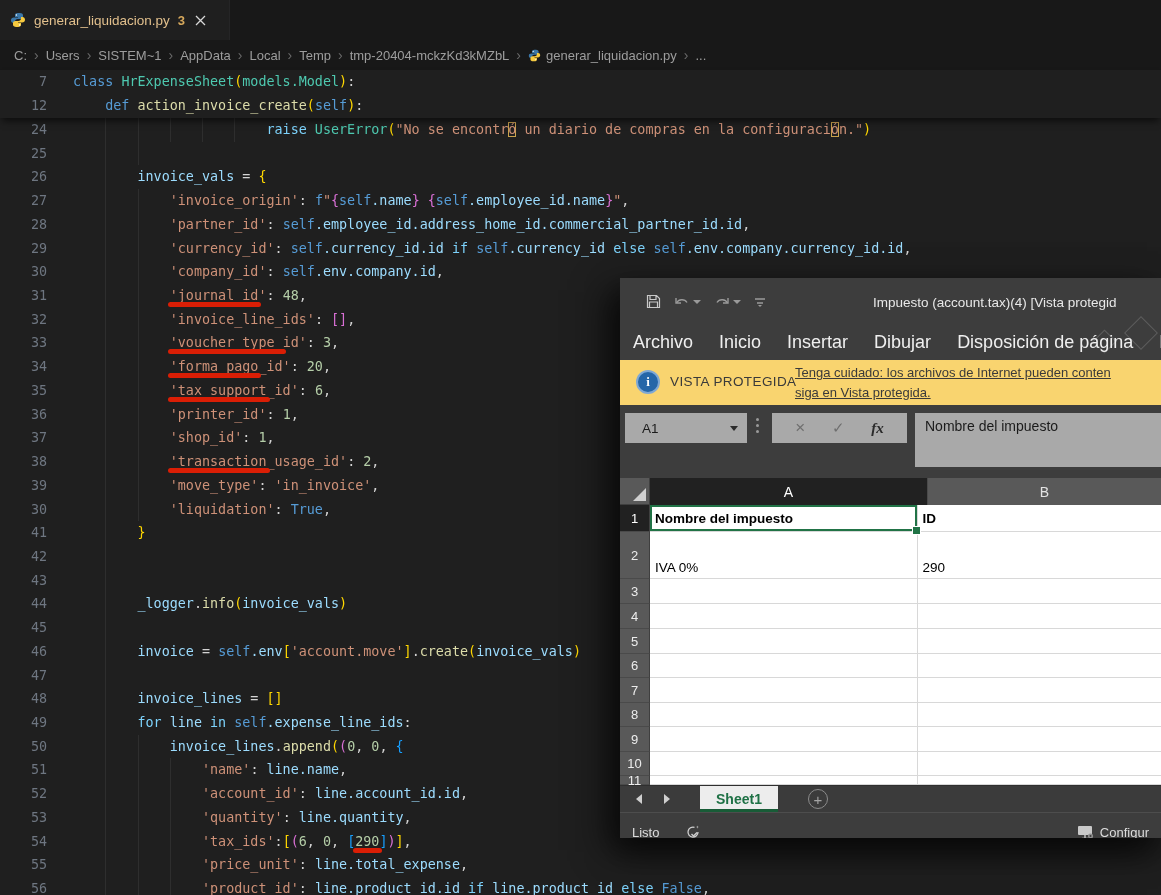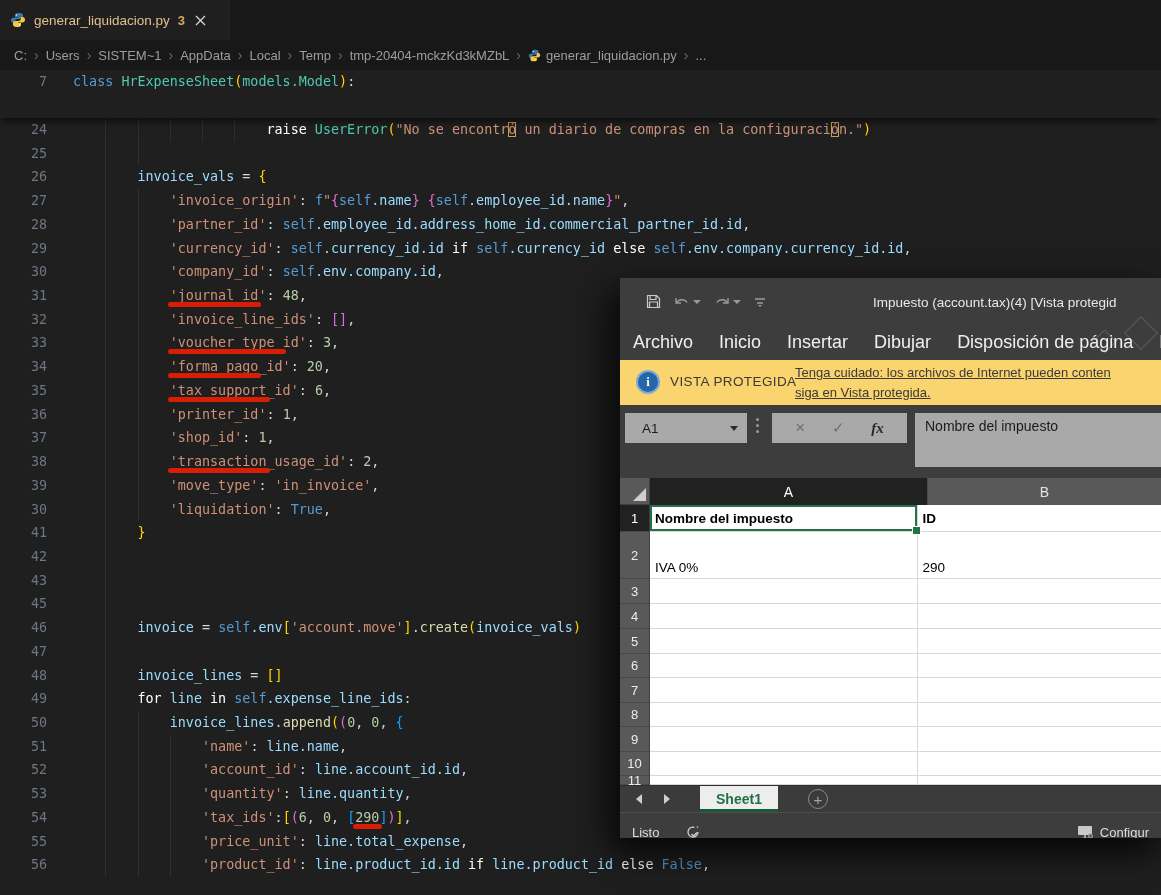--- a/index.html
+++ b/index.html
@@ -25,21 +25,21 @@
           box-shadow:0 5px 7px -2px rgba(0,0,0,.6);z-index:2;}
   .code{position:absolute;left:0;top:118px;width:1161px;height:782px;}
 
   .cl{position:relative;height:23.72px;display:flex;}
   .ln{flex:none;width:47px;text-align:right;color:#6e7681;
       font:13.4px/23.72px "DejaVu Sans Mono",monospace;}
   .cl pre{margin:0;position:relative;z-index:1;padding-left:26px;
       font:13.4px/23.72px "DejaVu Sans Mono",monospace;white-space:pre;}
   .guide{position:absolute;top:0;bottom:0;width:1px;background:#2e2e2e;z-index:0;}
 
-  .tw{color:#d4d4d4}.tk{color:#ffffff}.tb{color:#569cd6}.tc{color:#4ec9b0}
+  .tw{color:#d4d4d4}.tk{color:#7dd3fc}.tb{color:#569cd6}.tc{color:#4ec9b0}
   .tf{color:#dcdcaa}.ts{color:#ce9178}.tn{color:#b5cea8}.tv{color:#9cdcfe}
   .ty{color:#ffd700}.tm{color:#da70d6}.ti{color:#179fff}
   .tsx{color:#ce9178;box-shadow:inset 0 0 0 1px #c9a24d;}
   .um{position:relative;}
   .um::after{content:"";position:absolute;left:-2px;right:-3px;bottom:-4px;height:5px;
              background:#da1e05;border-radius:3px;}
 
   
   .excel{position:absolute;left:620px;top:278px;width:541px;height:560px;background:#3d3d3d;
          z-index:10;box-shadow:-14px 12px 32px rgba(0,0,0,.55), 0 14px 30px rgba(0,0,0,.5);
@@ -180,20 +180,24 @@
       </span>
       <span class="bc-sep">›</span>
       <span class="bc-item">...</span>
     </div>
 
   <div class="sticky">
       <div class="cl">
         <div class="ln">7</div>
         <pre><span class="tb">class</span><span class="tw"> </span><span class="tc">HrExpenseSheet</span><span class="ty">(</span><span class="tc">models.Model</span><span class="ty">)</span><span class="tw">:</span></pre>
       </div>
+      <div class="cl">
+        <div class="ln">12</div>
+        <pre><span class="tw">    </span><span class="tb">def</span><span class="tw"> </span><span class="tf">action_invoice_create</span><span class="ty">(</span><span class="tb">self</span><span class="ty">)</span><span class="tw">:</span></pre>
+      </div>
     </div>
 
   <div class="code">
       <div class="cl">
         <i class="guide" style="left: 105.28px;"></i>
         <i class="guide" style="left: 137.56px;"></i>
         <i class="guide" style="left: 169.84px;"></i>
         <i class="guide" style="left: 202.12px;"></i>
         <i class="guide" style="left: 234.4px;"></i>
         <div class="ln">24</div>
@@ -301,20 +305,25 @@
       </div>
       <div class="cl">
         <i class="guide" style="left: 105.28px;"></i>
         <div class="ln">42</div>
         <pre></pre>
       </div>
       <div class="cl">
         <i class="guide" style="left: 105.28px;"></i>
         <div class="ln">43</div>
         <pre></pre>
+      </div>
+      <div class="cl">
+        <i class="guide" style="left: 105.28px;"></i>
+        <div class="ln">44</div>
+        <pre><span class="tw">        </span><span class="tv">_logger</span><span class="tw">.</span><span class="tf">info</span><span class="ty">(</span><span class="tv">invoice_vals</span><span class="ty">)</span></pre>
       </div>
       <div class="cl">
         <i class="guide" style="left: 105.28px;"></i>
         <div class="ln">45</div>
         <pre></pre>
       </div>
       <div class="cl">
         <i class="guide" style="left: 105.28px;"></i>
         <div class="ln">46</div>
         <pre><span class="tw">        </span><span class="tv">invoice</span><span class="tw"> = </span><span class="tb">self</span><span class="tv">.env</span><span class="ty">[</span><span class="ts">'account.move'</span><span class="ty">]</span><span class="tw">.</span><span class="tf">create</span><span class="ty">(</span><span class="tv">invoice_vals</span><span class="ty">)</span></pre>

